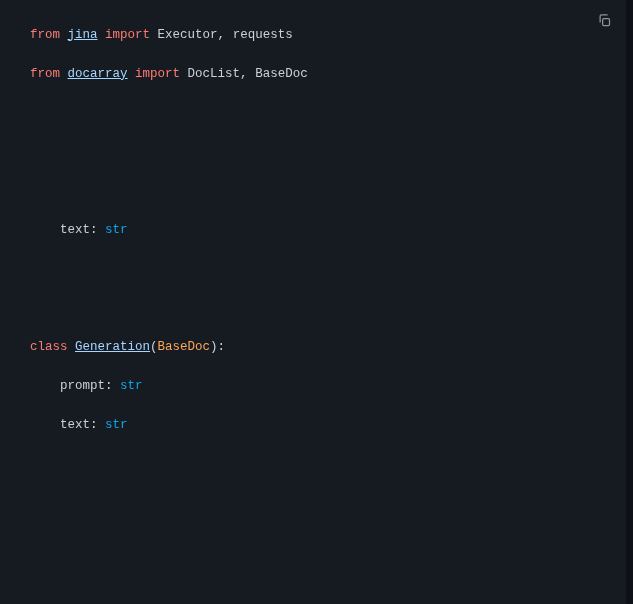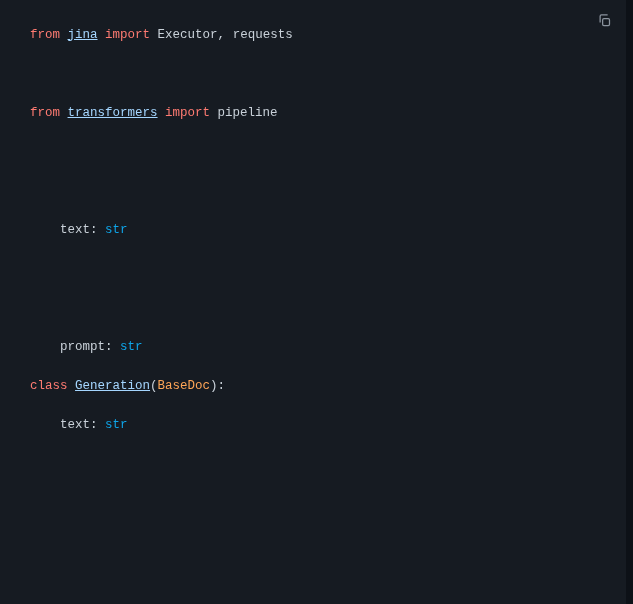--- a/index.html
+++ b/index.html
@@ -33,29 +33,29 @@
 
   <div class="copy-btn" title="Copy">
     <svg width="15" height="15" viewBox="0 0 24 24" fill="none" stroke="currentColor" stroke-width="2">
         <rect x="9" y="9" width="11" height="11" rx="2"></rect>
         <path d="M5 15V5a2 2 0 0 1 2-2h10"></path>
       </svg>
   </div>
 
   <div class="code">
 <span class="line"><span class="kw">from</span> <span class="modU">jina</span> <span class="kw">import</span> <span class="ident">Executor</span><span class="pun">, </span><span class="ident">requests</span></span>
+<span class="line"><span class="kw">from</span> <span class="modU">docarray</span> <span class="kw">import</span> <span class="ident">DocList</span><span class="pun">, </span><span class="ident">BaseDoc</span></span>
 <span class="line"> </span>
-<span class="line"><span class="kw">from</span> <span class="modU">transformers</span> <span class="kw">import</span> <span class="ident">pipeline</span></span>
 <span class="line"> </span>
 <span class="line"> </span>
 <span class="line">    <span class="ident">text</span><span class="pun">: </span><span class="type">str</span></span>
 <span class="line"> </span>
 <span class="line"> </span>
+<span class="line"><span class="kw">class</span> <span class="clsU">Generation</span><span class="pun">(</span><span class="cls">BaseDoc</span><span class="pun">):</span></span>
 <span class="line">    <span class="ident">prompt</span><span class="pun">: </span><span class="type">str</span></span>
-<span class="line"><span class="kw">class</span> <span class="clsU">Generation</span><span class="pun">(</span><span class="cls">BaseDoc</span><span class="pun">):</span></span>
 <span class="line">    <span class="ident">text</span><span class="pun">: </span><span class="type">str</span></span>
 <span class="line"> </span>
 <span class="line"> </span>
 
 
 
 
 
 
 

